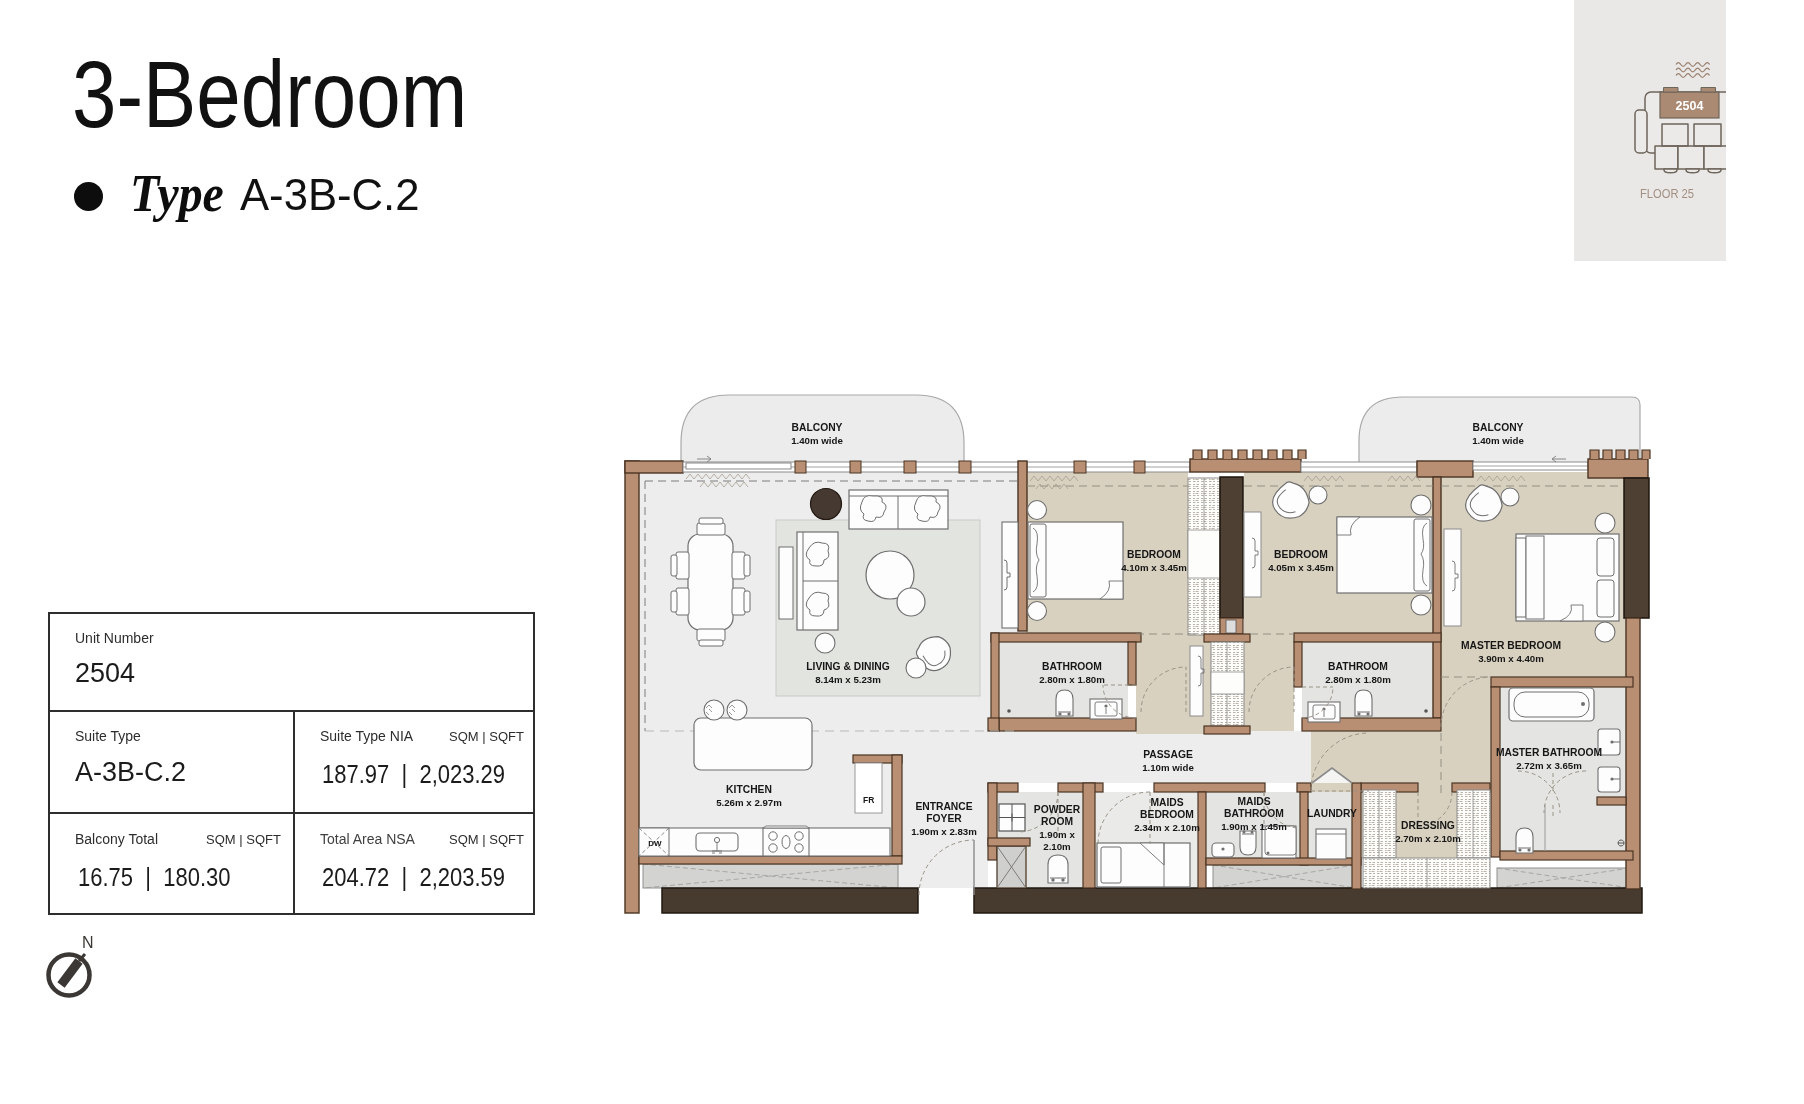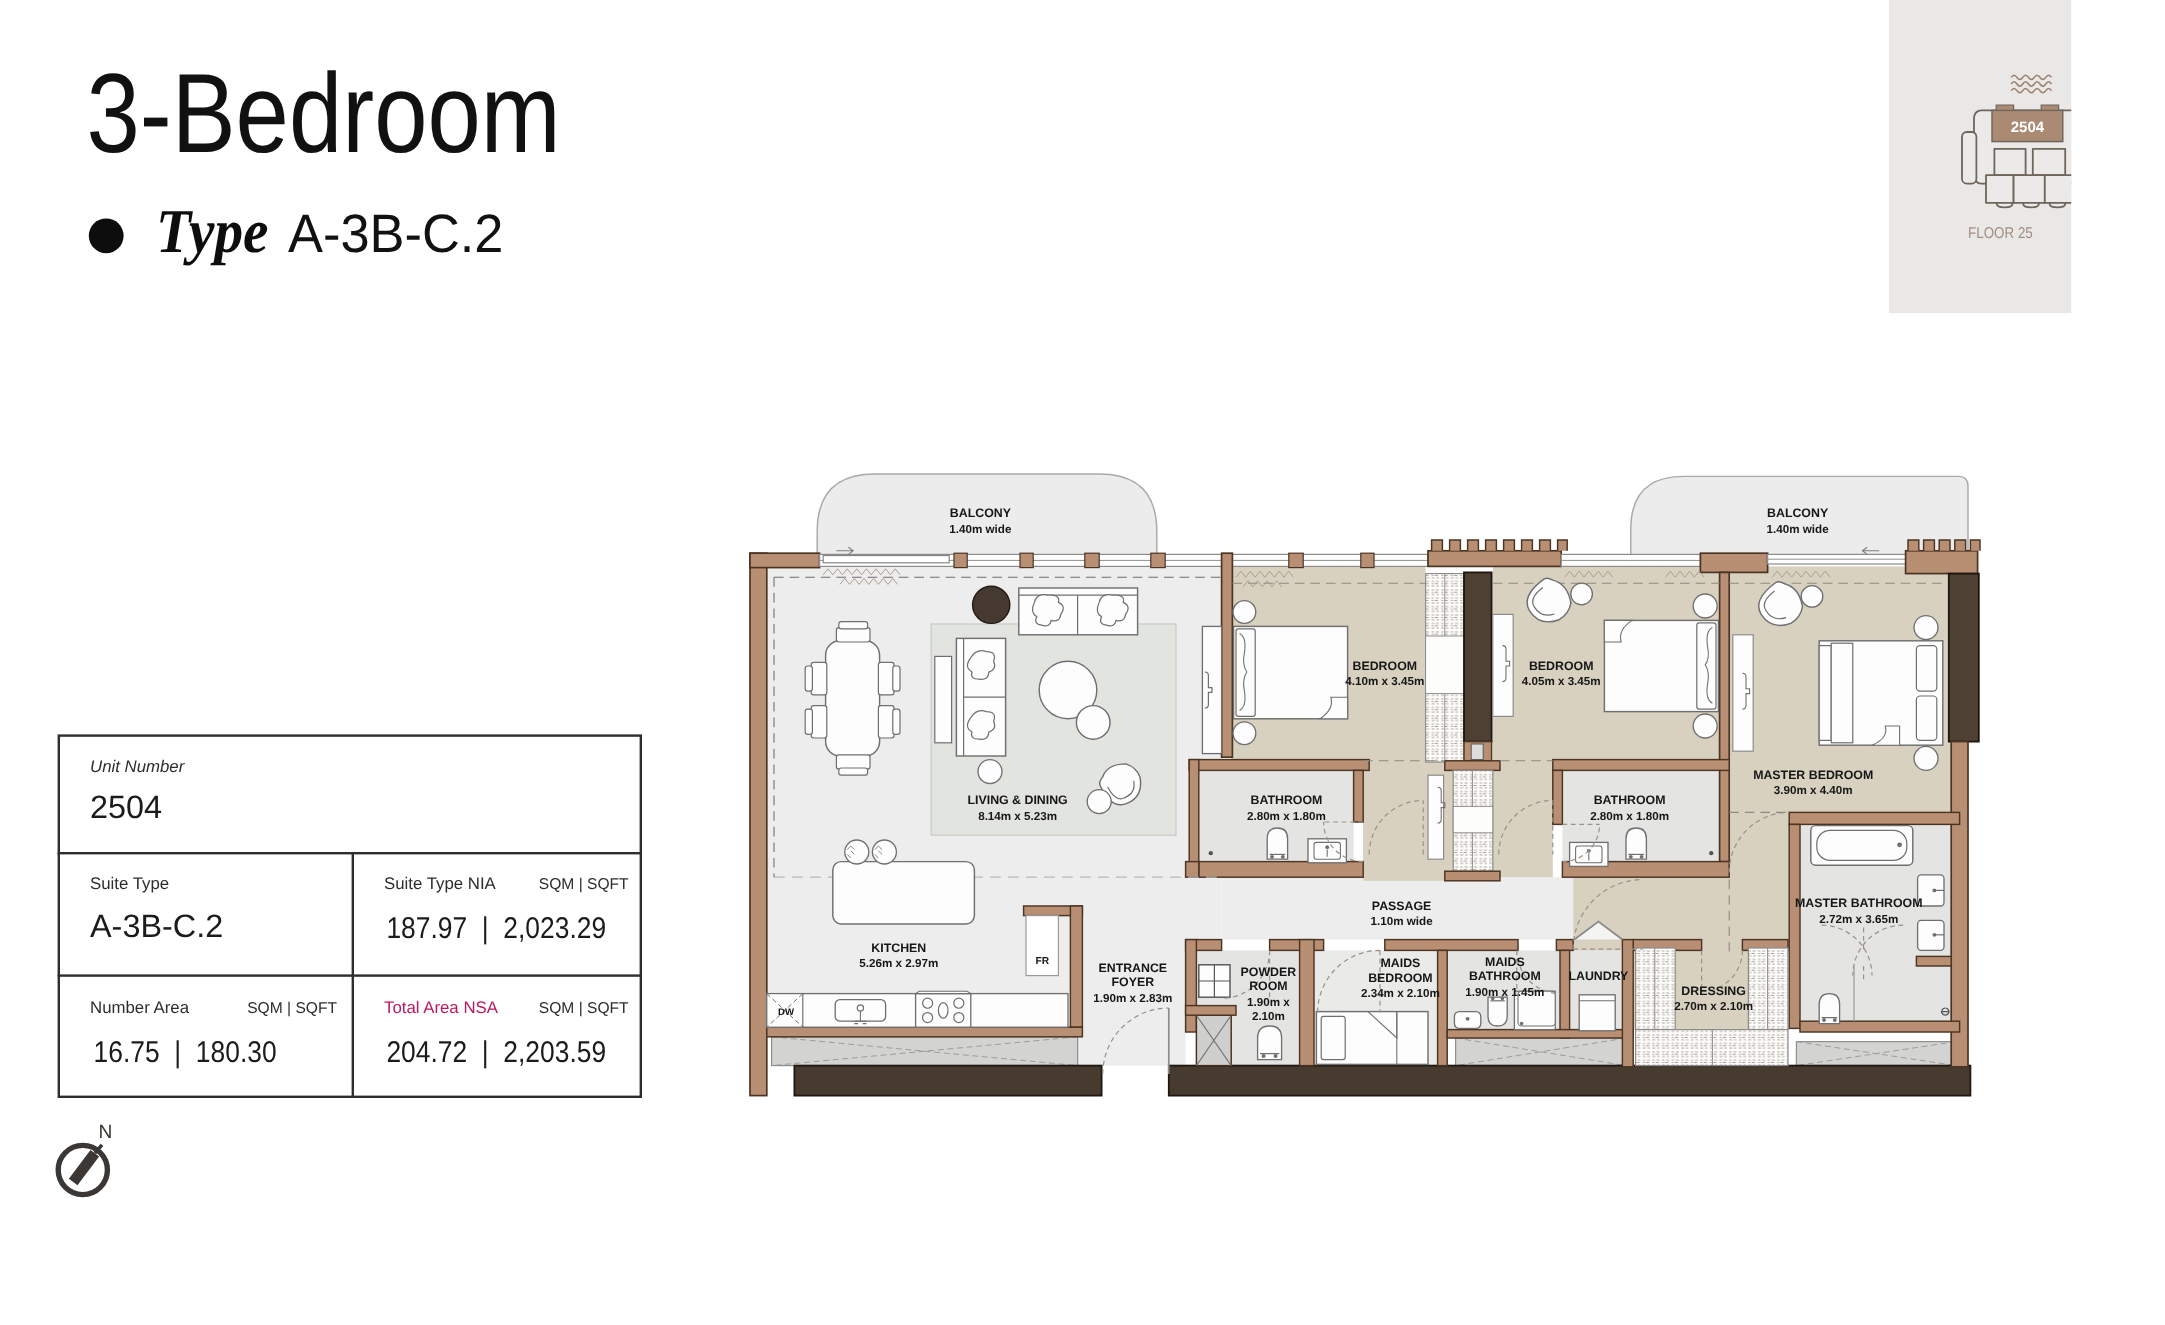--- a/index.html
+++ b/index.html
@@ -21,35 +21,35 @@
 <div class="abs" style="left:240px;top:169px;font-size:45px;font-weight:400;color:#111;transform:scaleX(0.97);transform-origin:left top;white-space:nowrap;">A-3B-C.2</div>
 
 <div class="abs" style="left:48px;top:612px;width:487px;height:303px;border:2px solid #2e2e2e;box-sizing:border-box;"></div>
 
 <div class="abs" style="left:48px;top:710px;width:487px;height:2px;background:#2e2e2e;"></div>
 
 <div class="abs" style="left:48px;top:812px;width:487px;height:2px;background:#2e2e2e;"></div>
 
 <div class="abs" style="left:293px;top:710px;width:2px;height:205px;background:#2e2e2e;"></div>
 
-<div class="abs" style="left:75px;top:630px;font-size:14px;color:#2d2d2d;font-style:italic;">Unit Number</div>
+<div class="abs" style="left:75px;top:630px;font-size:14px;color:#2d2d2d;">Unit Number</div>
 <div class="abs" style="left:75px;top:658px;font-size:27px;color:#1b1b1b;">2504</div>
 
 <div class="abs" style="left:75px;top:728px;font-size:14px;color:#2d2d2d;">Suite Type</div>
 <div class="abs" style="left:75px;top:757px;font-size:27px;color:#1b1b1b;">A-3B-C.2</div>
 
 <div class="abs" style="left:320px;top:728px;font-size:14px;color:#2d2d2d;">Suite Type NIA</div>
 <div class="abs" style="left:449px;top:729px;font-size:13px;color:#2d2d2d;">SQM&nbsp;|&nbsp;SQFT</div>
 <div class="abs" style="left:322px;top:760px;font-size:25px;color:#1b1b1b;transform:scaleX(0.88);transform-origin:left top;white-space:nowrap;">187.97&nbsp; |&nbsp; 2,023.29</div>
 
-<div class="abs" style="left:75px;top:831px;font-size:14px;color:#2d2d2d;">Number Area</div>
+<div class="abs" style="left:75px;top:831px;font-size:14px;color:#2d2d2d;">Balcony Total</div>
 <div class="abs" style="left:206px;top:832px;font-size:13px;color:#2d2d2d;">SQM&nbsp;|&nbsp;SQFT</div>
 <div class="abs" style="left:78px;top:863px;font-size:25px;color:#1b1b1b;transform:scaleX(0.88);transform-origin:left top;white-space:nowrap;">16.75&nbsp; |&nbsp; 180.30</div>
 
-<div class="abs" style="left:320px;top:831px;font-size:14px;color:#be185d;">Total Area NSA</div>
+<div class="abs" style="left:320px;top:831px;font-size:14px;color:#404040;">Total Area NSA</div>
 <div class="abs" style="left:449px;top:832px;font-size:13px;color:#2d2d2d;">SQM&nbsp;|&nbsp;SQFT</div>
 <div class="abs" style="left:322px;top:863px;font-size:25px;color:#1b1b1b;transform:scaleX(0.88);transform-origin:left top;white-space:nowrap;">204.72&nbsp; |&nbsp; 2,203.59</div>
 
 <svg class="abs" style="left:38px;top:928px;" width="70" height="80" viewBox="0 0 70 80">
   <circle cx="31" cy="47" r="20.5" fill="none" stroke="#3b3734" stroke-width="4.5"></circle>
   <path d="M 23 57 L 41 33" stroke="#3b3734" stroke-width="9"></path>
   <path d="M 41 33 L 47 26" stroke="#3b3734" stroke-width="3"></path>
   <text x="44" y="20" font-size="16" fill="#3b3734" font-family="Liberation Sans,sans-serif">N</text>
 </svg>
 

